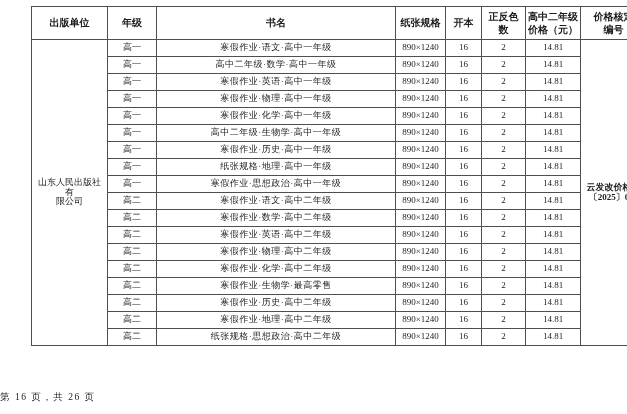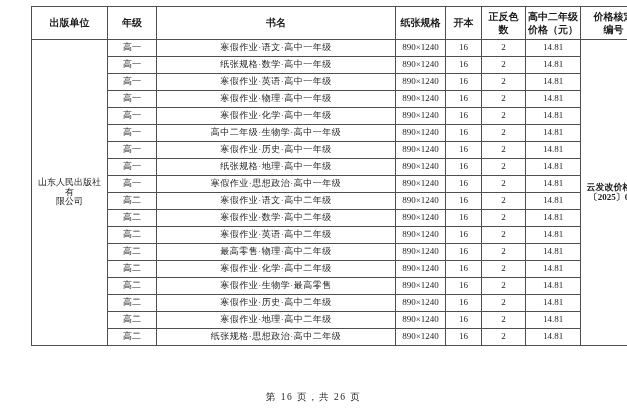--- a/index.html
+++ b/index.html
@@ -57,21 +57,20 @@
     line-height: 1.7;
     font-weight: bold;
   }
   .cell-title { letter-spacing: 0.5px; }
   .cell-num { font-family: "Liberation Serif", "DejaVu Serif", serif; }
   .page-footer {
     position: absolute;
     top: 391px;
     left: 0;
     width: 100%;
-    text-align: center;
     font-size: 9.5px;
     letter-spacing: 1.5px;
   }
 </style>
 </head>
 <body>
 
 <table class="price-table">
   <colgroup>
     <col style="width:76px">
@@ -105,21 +104,21 @@
         <td class="cell-title">寒假作业·语文·高中一年级</td>
         <td class="cell-num">890×1240</td>
         <td class="cell-num">16</td>
         <td class="cell-num">2</td>
         <td class="cell-num">14.81</td>
         <td rowspan="18" class="cell-approval">云发改价格审
 〔2025〕036</td>
       </tr>
       <tr>
         <td>高一</td>
-        <td class="cell-title">纸张规格·数学·高中一年级</td>
+        <td class="cell-title">高中二年级·数学·高中一年级</td>
         <td class="cell-num">890×1240</td>
         <td class="cell-num">16</td>
         <td class="cell-num">2</td>
         <td class="cell-num">14.81</td>
       </tr>
       <tr>
         <td>高一</td>
         <td class="cell-title">寒假作业·英语·高中一年级</td>
         <td class="cell-num">890×1240</td>
         <td class="cell-num">16</td>
@@ -193,21 +192,21 @@
       <tr>
         <td>高二</td>
         <td class="cell-title">寒假作业·英语·高中二年级</td>
         <td class="cell-num">890×1240</td>
         <td class="cell-num">16</td>
         <td class="cell-num">2</td>
         <td class="cell-num">14.81</td>
       </tr>
       <tr>
         <td>高二</td>
-        <td class="cell-title">最高零售·物理·高中二年级</td>
+        <td class="cell-title">寒假作业·物理·高中二年级</td>
         <td class="cell-num">890×1240</td>
         <td class="cell-num">16</td>
         <td class="cell-num">2</td>
         <td class="cell-num">14.81</td>
       </tr>
       <tr>
         <td>高二</td>
         <td class="cell-title">寒假作业·化学·高中二年级</td>
         <td class="cell-num">890×1240</td>
         <td class="cell-num">16</td>

